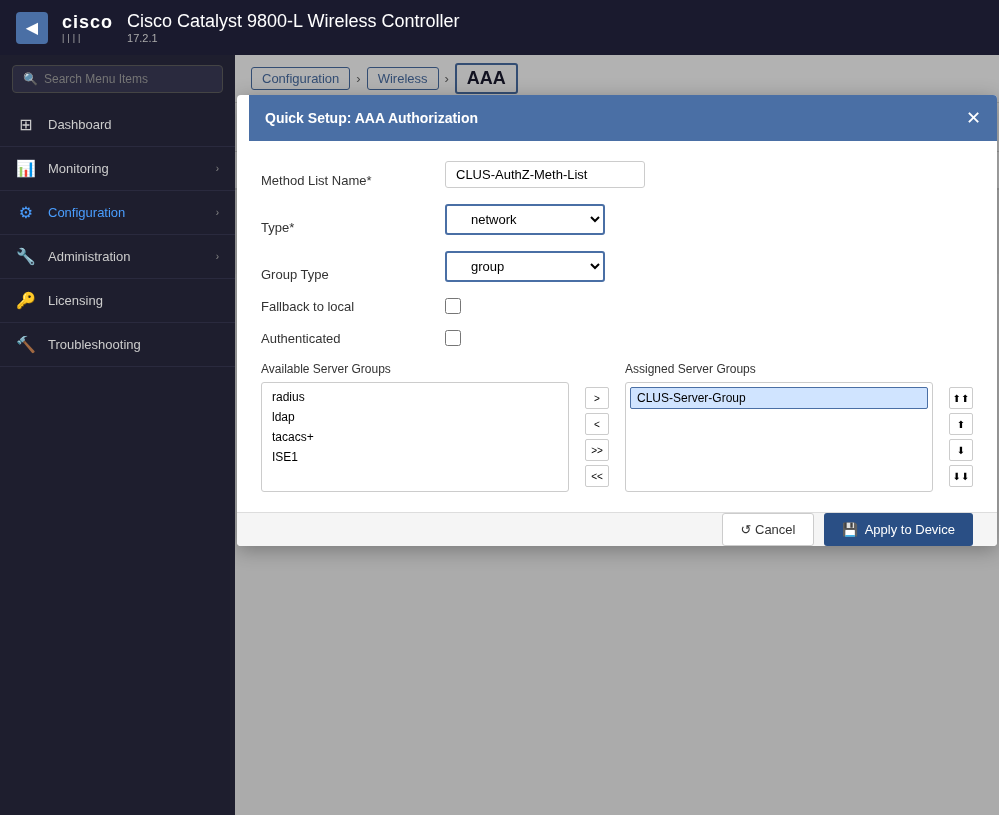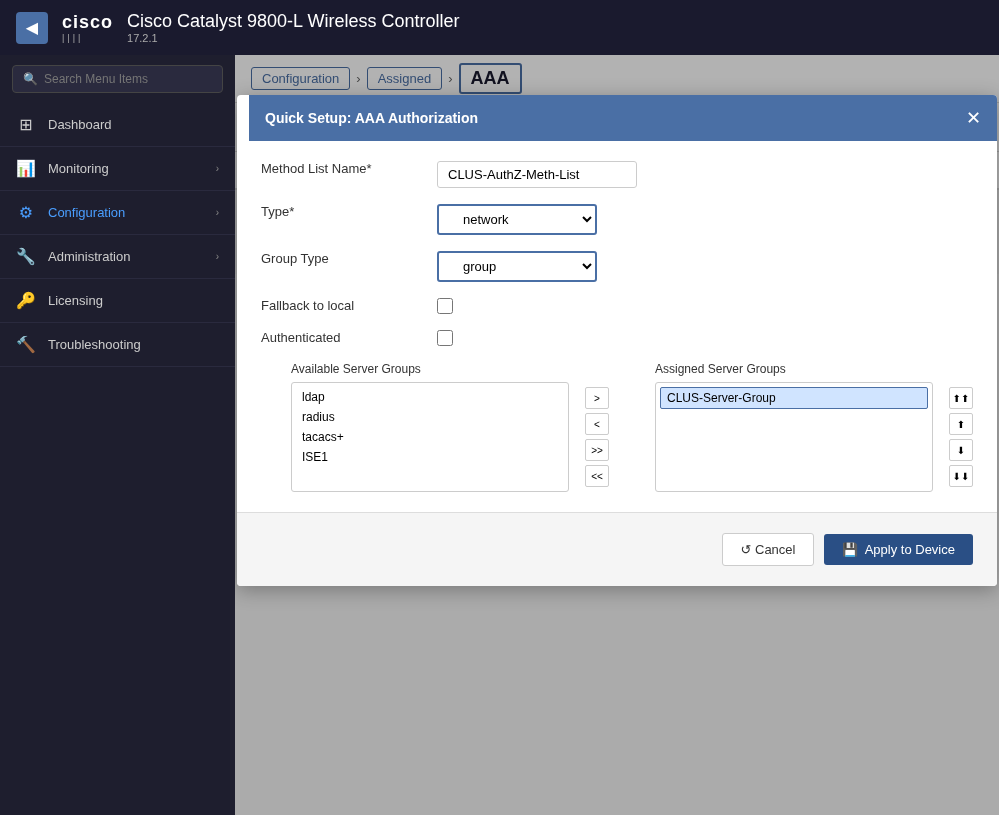--- a/index.html
+++ b/index.html
@@ -281,23 +281,23 @@
       font-size: 18px;
       cursor: pointer;
     }
     .modal-body {
       padding: 20px 24px;
       flex: 1;
       overflow-y: auto;
     }
     .form-row {
       display: flex;
-      align-items: flex-start;
+      align-items: flex-end;
       margin-bottom: 16px;
-      gap: 16px;
+      gap: 24px;
     }
     .form-label {
       width: 160px;
       font-size: 13px;
       color: #333;
       flex-shrink: 0;
     }
     .form-input {
       border: 1px solid #ccc;
       border-radius: 3px;
@@ -320,21 +320,20 @@
     }
 
     
     .server-groups-section {
       display: flex;
       gap: 16px;
       margin-top: 8px;
     }
     .sg-panel {
       flex: 1;
-      margin-left: 30px;
     }
     .sg-label {
       font-size: 12px;
       color: #333;
       margin-bottom: 6px;
     }
     .sg-list {
       border: 1px solid #ccc;
       border-radius: 3px;
       height: 110px;
@@ -374,27 +373,26 @@
     .sg-order-arrows {
       display: flex;
       flex-direction: column;
       justify-content: center;
       gap: 4px;
       padding-top: 20px;
     }
 
     
     .modal-footer {
-      padding: 20px 24px;
+      padding: 0 24px;
       background: #f5f5f5;
       border-top: 1px solid #ddd;
       display: flex;
       justify-content: flex-end;
       gap: 10px;
-      align-items: center;
     }
     .btn-cancel {
       background: white;
       border: 1px solid #ccc;
       border-radius: 3px;
       padding: 8px 18px;
       cursor: pointer;
       font-size: 13px;
       color: #333;
     }
@@ -462,21 +460,21 @@
       <span class="sidebar-item-icon">🔨</span>
       <span class="sidebar-item-label">Troubleshooting</span>
     </div>
   </div>
 
   <div class="content-area">
 
     <div class="breadcrumb">
       <span class="breadcrumb-item">Configuration</span>
       <span class="breadcrumb-sep">›</span>
-      <span class="breadcrumb-item">Assigned</span>
+      <span class="breadcrumb-item">Wireless</span>
       <span class="breadcrumb-sep">›</span>
       <span class="breadcrumb-current">AAA</span>
     </div>
 
     <div class="toolbar">
       <button class="aaa-wizard-btn">+ AAA Wizard</button>
     </div>
 
     <div class="tabs-bar">
       <div class="tab">Servers / Groups</div>
@@ -549,22 +547,22 @@
           <div class="form-row">
             <span class="form-label">Authenticated</span>
             <input type="checkbox" class="checkbox-input" style="">
           </div>
 
           <div class="server-groups-section">
 
             <div class="sg-panel">
               <div class="sg-label">Available Server Groups</div>
               <div class="sg-list">
+                <div class="sg-list-item">radius</div>
                 <div class="sg-list-item">ldap</div>
-                <div class="sg-list-item">radius</div>
                 <div class="sg-list-item">tacacs+</div>
                 <div class="sg-list-item">ISE1</div>
               </div>
             </div>
 
             <div class="sg-arrows">
               <button class="arrow-btn">&gt;</button>
               <button class="arrow-btn">&lt;</button>
               <button class="arrow-btn">&gt;&gt;</button>
               <button class="arrow-btn">&lt;&lt;</button>

